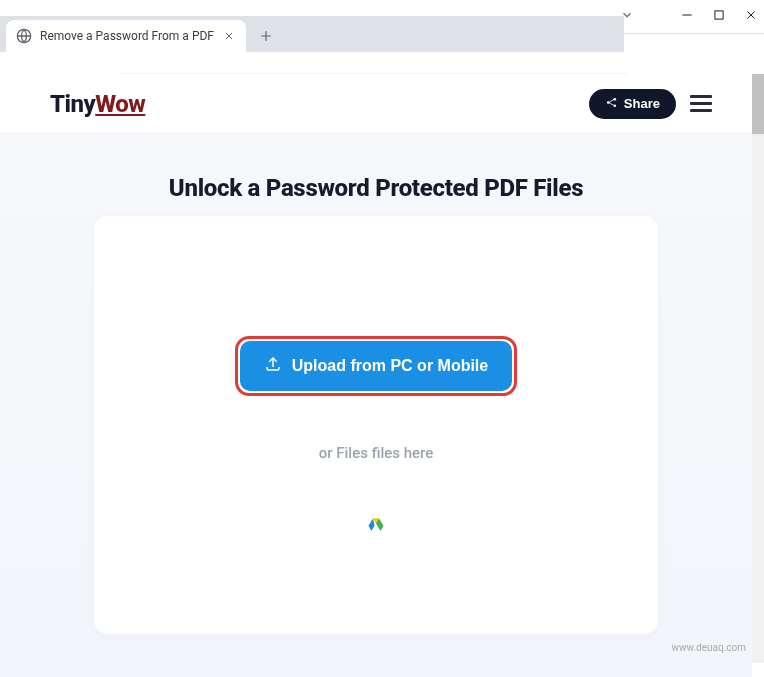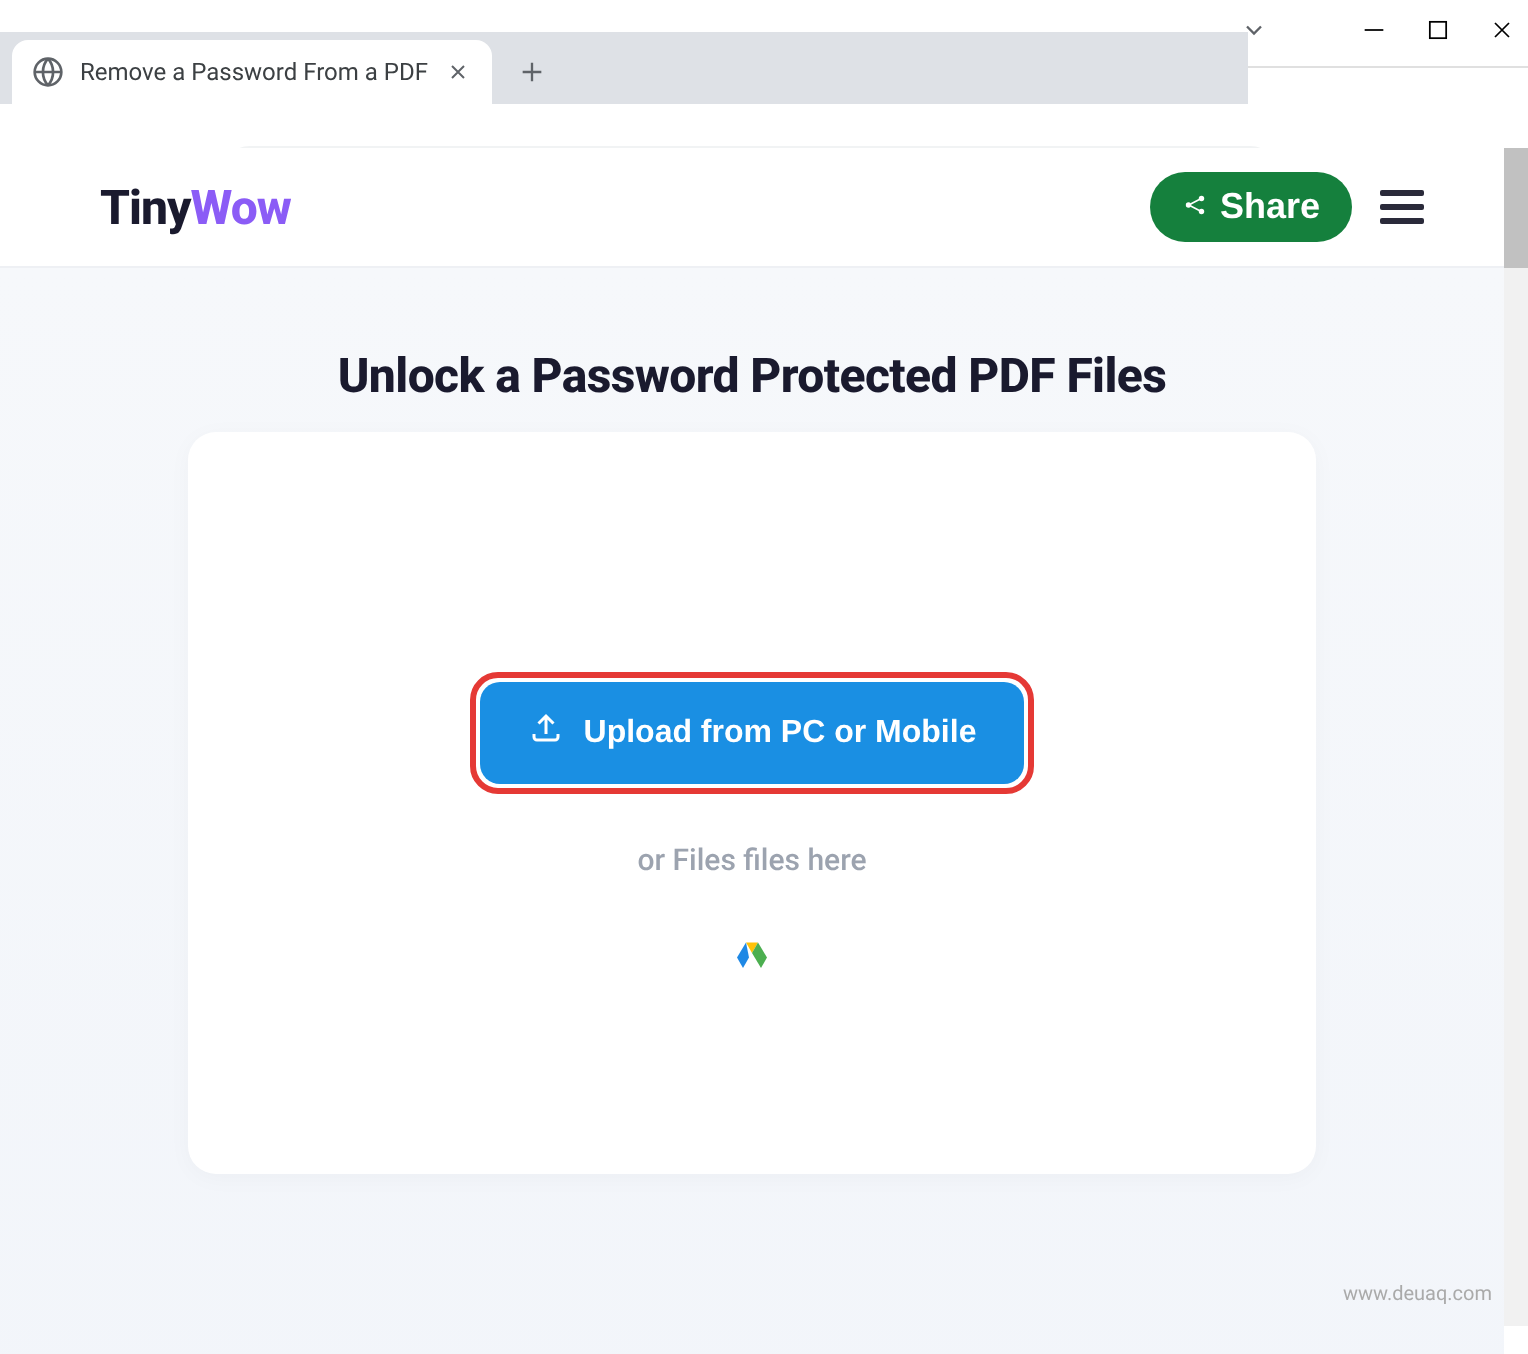--- a/index.html
+++ b/index.html
@@ -30,31 +30,31 @@
     .icon-btn { width: 28px; height: 28px; display:flex; align-items:center; justify-content:center; color:#5f6368; }
     
     
     .page { position: absolute; top: 74px; left: 0; right: 12px; bottom: 0; background: #fff; overflow: hidden; }
     .scrollbar-track { position: absolute; top: 74px; right: 0; width: 12px; bottom: 14px; background: #f1f1f1; }
     .scrollbar-thumb { position: absolute; top: 0; width: 12px; height: 60px; background: #c1c1c1; right: 0; }
     
     .site-header { height: 60px; display: flex; align-items: center; padding: 0 40px 0 50px; border-bottom: 1px solid #eef0f4; }
     .logo { font-size: 24px; font-weight: 800; letter-spacing: -0.5px; }
     .logo-tiny { color: #1a1a2e; }
-    .logo-wow { color: #8b5cf6; }
+    .logo-wow { color: #7f1d1d; text-decoration: underline; }
     .header-right { margin-left: auto; display: flex; align-items: center; gap: 14px; }
-    .share-btn { background: #15803d; color: #fff; border: none; border-radius: 18px; padding: 7px 16px; font-size: 18px; font-weight: 600; display: flex; align-items: center; gap: 6px; }
+    .share-btn { background: #0f172a; color: #fff; border: none; border-radius: 18px; padding: 7px 16px; font-size: 13px; font-weight: 600; display: flex; align-items: center; gap: 6px; }
     .hamburger { display: flex; flex-direction: column; gap: 4px; cursor: pointer; }
     .hamburger span { width: 22px; height: 3px; background: #2a2a3a; border-radius: 1px; }
     
     .content-bg { background: linear-gradient(180deg, #f6f8fb 0%, #f2f5fa 100%); padding: 40px 0 0 0; min-height: 600px; }
     .page-title { font-size: 24px; font-weight: 800; color: #1a1a2e; text-align: center; margin-bottom: 14px; letter-spacing: -0.3px; }
     .page-subtitle { font-size: 15px; color: #6b7280; text-align: center; margin-bottom: 34px; }
     
-    .upload-card { background: #fff; border-radius: 14px; margin: 0 94px; padding: 120px 20px 100px 20px; display: flex; flex-direction: column; align-items: center; box-shadow: 0 2px 12px rgba(0,0,0,0.03); }
+    .upload-card { background: #fff; border-radius: 14px; margin: 0 94px; padding: 120px 20px 100px 20px; display: flex; flex-direction: column; align-items: center; box-shadow: 0 2px 12px rgba(0,0,0,0.03); gap: 24px; }
     .upload-btn-wrap { border: 3px solid #e53935; border-radius: 14px; padding: 2px; margin-bottom: 24px; }
     .upload-btn { background: #1a8fe3; color: #fff; border: none; border-radius: 10px; padding: 14px 24px; font-size: 16px; font-weight: 700; display: flex; align-items: center; gap: 10px; }
     .drag-text { font-size: 15px; color: #9ca3af; font-weight: 500; margin-bottom: 30px; }
     .drive-icon { width: 18px; height: 18px; }
     
     .watermark { position: absolute; bottom: 24px; right: 18px; font-size: 10px; color: #aaa; }
   </style>
 </head>
 <body>
 

